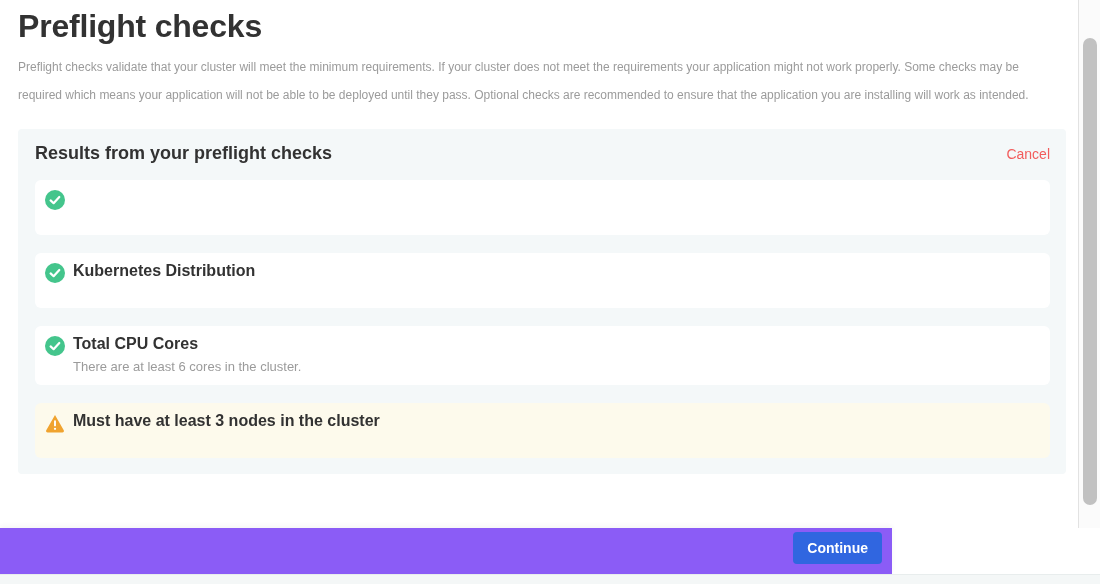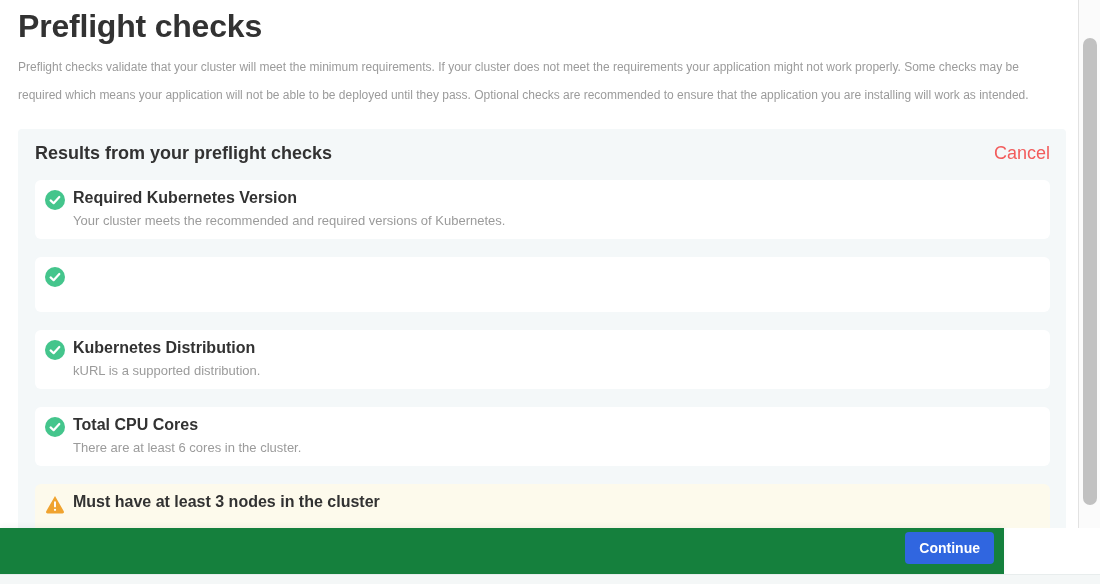--- a/index.html
+++ b/index.html
@@ -30,21 +30,21 @@
   .panel {
     background:#f4f8f9;
     border-radius:4px;
     padding:14px 16px 16px 17px;
   }
   .panel-head {
     display:flex; justify-content:space-between; align-items:center;
     margin-bottom:16px;
   }
   .panel-head-title { font-size:18px; font-weight:700; color:#323232; }
-  .cancel-link { font-size:18px; font-weight:500; color:#f25c5c; cursor:pointer; text-decoration:none; }
+  .cancel-link { font-size:14px; font-weight:500; color:#f25c5c; cursor:pointer; text-decoration:none; }
   .check-card {
     display:flex; align-items:flex-start;
     background:#ffffff;
     border-radius:6px;
     padding:9px 16px 11px 10px;
     margin-bottom:18px;
     min-height:55px;
   }
   .check-card.warn { background:#fdfaec; margin-bottom:0; }
   .check-icon { width:20px; height:20px; flex:0 0 20px; margin-right:8px; margin-top:1px; }
@@ -59,22 +59,22 @@
     border-left:1px solid #e2e2e2;
   }
   .scroll-thumb {
     position:absolute; top:38px; left:4px;
     width:14px; height:467px;
     background:#c1c1c1; border-radius:7px;
   }
   
   .footer {
     position:absolute; left:0; bottom:10px;
-    width:1004px; height:46px;
-    background:#15803d;
+    width:892px; height:46px;
+    background:#8b5cf6;
     box-shadow:0 -2px 5px rgba(50,50,50,0.05);
   }
   .continue-btn {
     position:absolute; top:4px; right:10px;
     background:#3066e0; color:#ffffff;
     font-family:"Liberation Sans", sans-serif;
     font-size:14px; font-weight:700;
     border:none; border-radius:4px;
     padding:8px 14px;
     cursor:pointer;
@@ -94,32 +94,20 @@
   <div class="content">
     <h1 class="page-title">Preflight checks</h1>
     <p class="page-desc">Preflight checks validate that your cluster will meet the minimum requirements. If your cluster does not meet the requirements your application might not work properly. Some checks may be required which means your application will not be able to be deployed until they pass. Optional checks are recommended to ensure that the application you are installing will work as intended.</p>
 
     <div class="panel">
       <div class="panel-head">
         <span class="panel-head-title">Results from your preflight checks</span>
         <a class="cancel-link">Cancel</a>
       </div>
 
-      <div class="check-card">
-        <span class="check-icon">
-          <svg width="20" height="20" viewBox="0 0 20 20">
-              <circle cx="10" cy="10" r="10" fill="#44c58c"></circle>
-              <path d="M5.6 10.4 L8.6 13.2 L14.3 7.0" fill="none" stroke="#ffffff" stroke-width="2.2" stroke-linecap="round" stroke-linejoin="round"></path>
-            </svg>
-        </span>
-        <div class="check-body">
-          <div class="check-title">Required Kubernetes Version</div>
-          <div class="check-msg">Your cluster meets the recommended and required versions of Kubernetes.</div>
-        </div>
-      </div>
 
       <div class="check-card">
         <span class="check-icon">
           <svg width="20" height="20" viewBox="0 0 20 20">
               <circle cx="10" cy="10" r="10" fill="#44c58c"></circle>
               <path d="M5.6 10.4 L8.6 13.2 L14.3 7.0" fill="none" stroke="#ffffff" stroke-width="2.2" stroke-linecap="round" stroke-linejoin="round"></path>
             </svg>
         </span>
         <div class="check-body">
         </div>
@@ -127,21 +115,20 @@
 
       <div class="check-card">
         <span class="check-icon">
           <svg width="20" height="20" viewBox="0 0 20 20">
               <circle cx="10" cy="10" r="10" fill="#44c58c"></circle>
               <path d="M5.6 10.4 L8.6 13.2 L14.3 7.0" fill="none" stroke="#ffffff" stroke-width="2.2" stroke-linecap="round" stroke-linejoin="round"></path>
             </svg>
         </span>
         <div class="check-body">
           <div class="check-title">Kubernetes Distribution</div>
-          <div class="check-msg">kURL is a supported distribution.</div>
         </div>
       </div>
 
       <div class="check-card">
         <span class="check-icon">
           <svg width="20" height="20" viewBox="0 0 20 20">
               <circle cx="10" cy="10" r="10" fill="#44c58c"></circle>
               <path d="M5.6 10.4 L8.6 13.2 L14.3 7.0" fill="none" stroke="#ffffff" stroke-width="2.2" stroke-linecap="round" stroke-linejoin="round"></path>
             </svg>
         </span>

